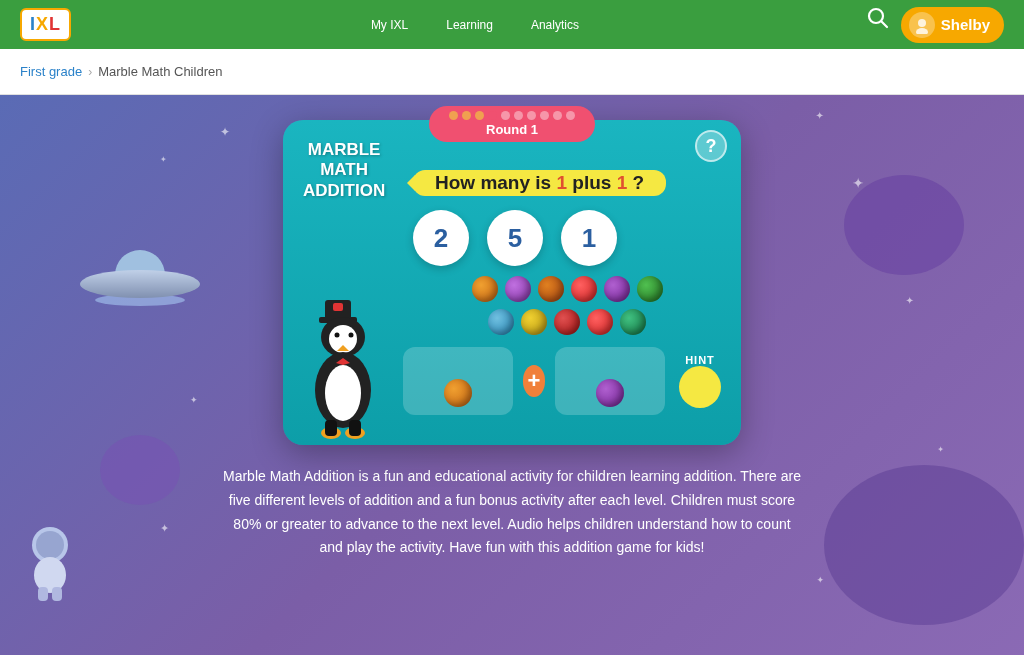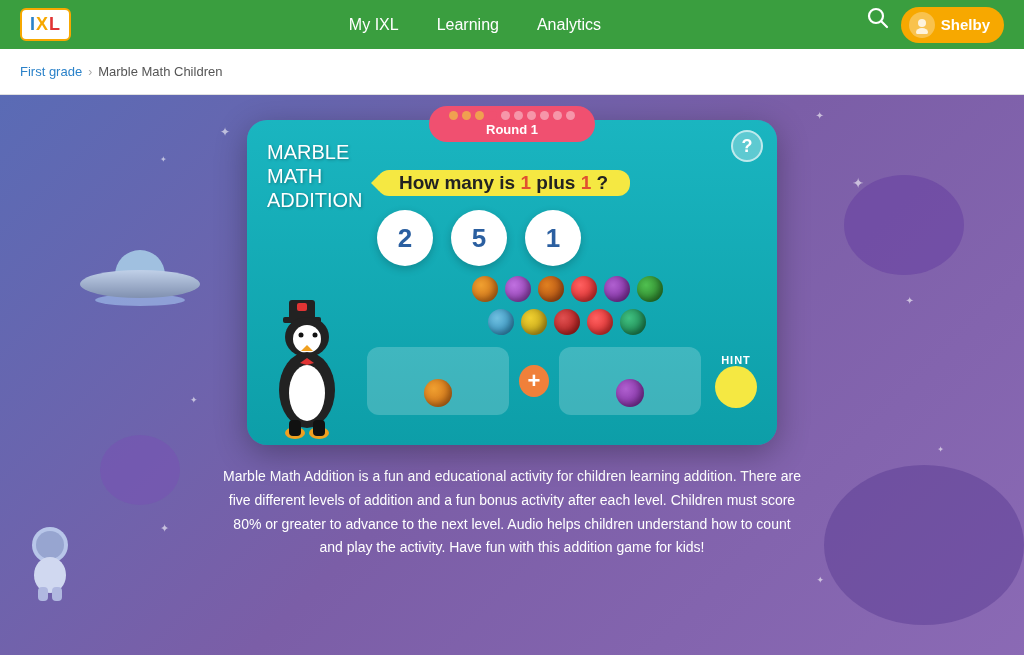--- a/index.html
+++ b/index.html
@@ -30,21 +30,21 @@
     .logo-box span.l { color: #e03434; }
     .nav-links {
       display: flex;
       gap: 10px;
       flex: 1;
       justify-content: center;
     }
     .nav-link {
       color: #fff;
       text-decoration: none;
-      font-size: 16px;
+      font-size: 12px;
       font-weight: 500;
       padding: 6px 14px;
       border-radius: 4px;
       cursor: pointer;
     }
     .nav-right {
       display: flex;
       align-items: flex-start;
       gap: 12px;
     }
@@ -152,21 +152,21 @@
       bottom: 80px;
       left: 20px;
       width: 60px;
       height: 80px;
     }
 
     
     .game-card {
       background: linear-gradient(180deg, #1ab5c0 0%, #0d9ea8 100%);
       border-radius: 20px;
-      width: 530px;
+      width: 458px;
       padding: 20px;
       position: relative;
       box-shadow: 0 8px 32px rgba(0,0,0,0.3);
       margin-top: 5px;
     }
     .round-dots {
       display: flex;
       gap: 4px;
       justify-content: center;
       margin-bottom: 2px;
@@ -315,21 +315,21 @@
           <div class="dot"></div>
           <div class="dot"></div>
         </div>
         <span>Round 1</span>
       </div>
     </div>
 
     <button class="help-btn" style="position:absolute;top:10px;right:14px;">?</button>
 
     <div style="position:absolute;top:20px;left:20px;">
-      <div style="color:#fff;font-size:20px;font-weight:400;line-height:1.2;text-shadow:1px 1px 3px rgba(0,0,0,0.3);">
+      <div style="color:#fff;font-size:17px;font-weight:700;line-height:1.2;text-shadow:1px 1px 3px rgba(0,0,0,0.3);text-align:center;">
         <div>MARBLE</div>
         <div>MATH</div>
         <div>ADDITION</div>
       </div>
     </div>
 
     <div style="position:absolute;left:10px;bottom:0;width:100px;height:150px;">
       <svg width="100" height="150" viewBox="0 0 100 150">
 
         <rect x="32" y="5" width="26" height="20" rx="3" fill="#222"></rect>

